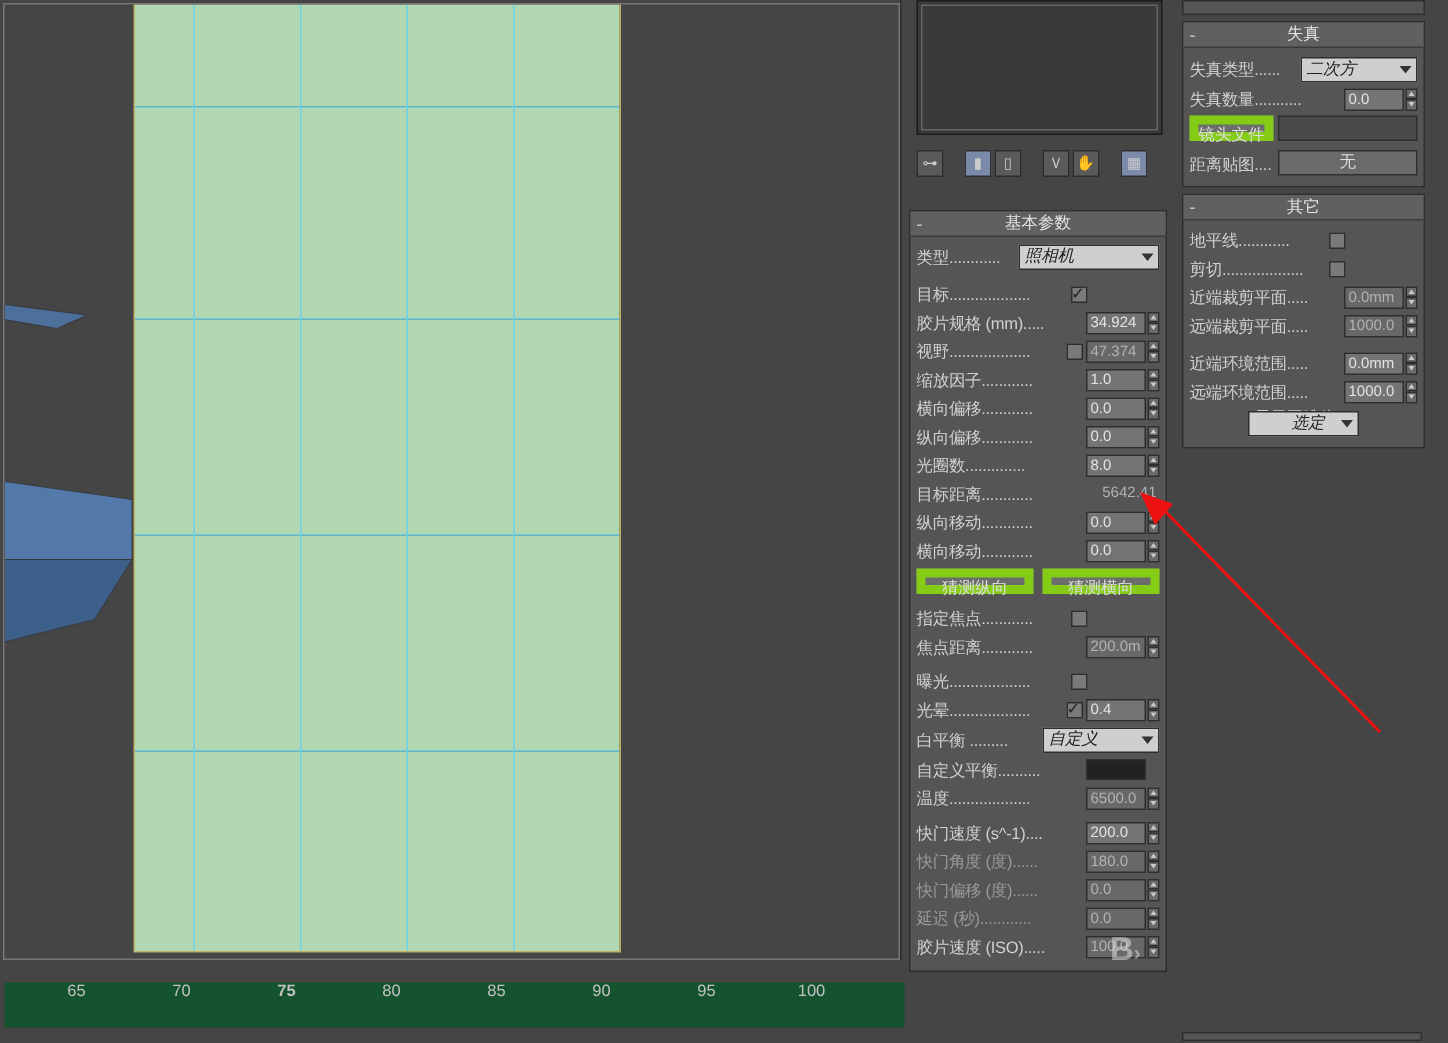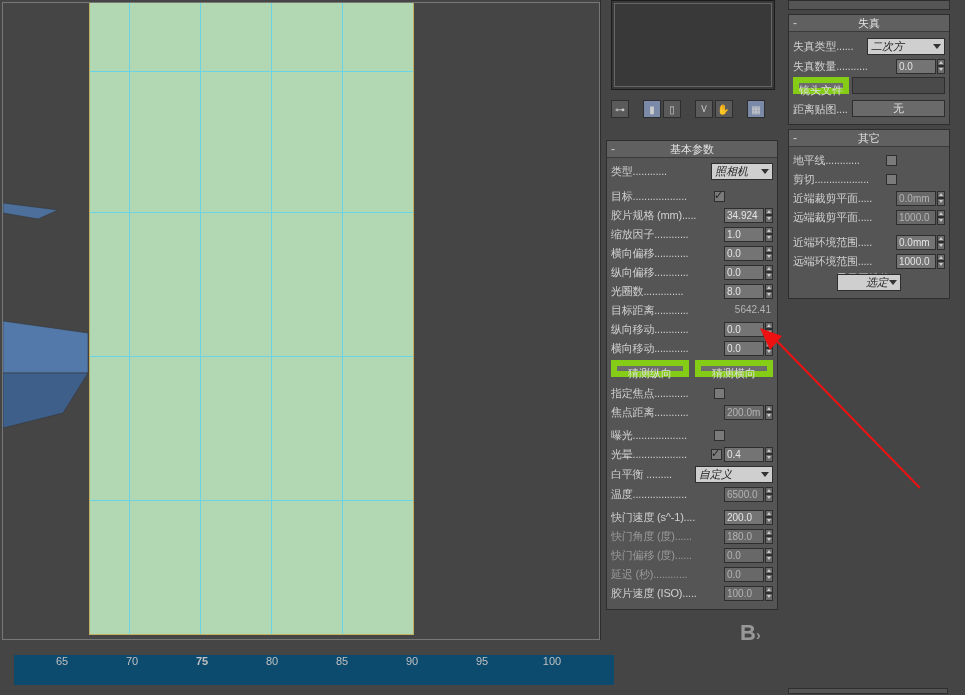--- a/index.html
+++ b/index.html
@@ -44,25 +44,25 @@
     right: 0;
     bottom: 0;
     border: 1px solid #777;
     box-sizing: border-box;
     overflow: hidden;
   }
 
   
   .ruler {
     position: absolute;
-    left: 14px;
+    left: 3px;
     top: 655px;
     width: 600px;
     height: 30px;
-    background: #0c4a6e;
+    background: #14532d;
   }
   .ruler-tick {
     position: absolute;
     top: 0;
     width: 70px;
     text-align: center;
     color: #c0c0c0;
     font-size: 11px;
   }
 
@@ -390,41 +390,50 @@
 <div class="panel-col col-left">
   <div class="rollup">
     <div class="rollup-header">
       <span class="minus">-</span>
       <span>基本参数</span>
     </div>
     <div class="rollup-body">
 
       <div class="param-row">
         <span class="param-label">类型............</span>
-        <span class="sel" style="width:62px;">照相机</span>
+        <span class="sel" style="width:94px;">照相机</span>
       </div>
 
       <div style="height:6px;"></div>
 
       <div class="param-row">
         <span class="param-label">目标...................</span>
         <span class="chk on"></span>
         <span style="width:48px;"></span>
       </div>
 
       <div class="param-row">
         <span class="param-label">胶片规格 (mm).....</span>
         <span class="num-field">34.924</span>
         <span class="spinner">
             <div></div>
             <div></div>
           </span>
       </div>
 
 
+      <div class="param-row">
+        <span class="param-label">视野...................</span>
+        <span class="chk"></span>
+        <span class="num-field muted" style="margin-left:2px;">47.374</span>
+        <span class="spinner">
+            <div></div>
+            <div></div>
+          </span>
+      </div>
 
       <div class="param-row">
         <span class="param-label">缩放因子............</span>
         <span class="num-field">1.0</span>
         <span class="spinner">
             <div></div>
             <div></div>
           </span>
       </div>
 
@@ -516,20 +525,25 @@
             <div></div>
             <div></div>
           </span>
       </div>
 
       <div class="param-row" style="height:20px;">
         <span class="param-label">白平衡 .........</span>
         <span class="sel" style="width:78px;">自定义</span>
       </div>
 
+      <div class="param-row">
+        <span class="param-label">自定义平衡..........</span>
+        <span class="swatch"></span>
+        <span style="width:9px;"></span>
+      </div>
 
       <div class="param-row">
         <span class="param-label">温度...................</span>
         <span class="num-field muted">6500.0</span>
         <span class="spinner">
             <div></div>
             <div></div>
           </span>
       </div>
 
@@ -661,21 +675,21 @@
       <div class="param-row">
         <span class="param-label">远端环境范围.....</span>
         <span class="num-field">1000.0</span>
         <span class="spinner">
             <div></div>
             <div></div>
           </span>
       </div>
       <div class="param-row" style="height:20px;flex-direction:column;">
         <span class="param-label">显示圆锥体 ...</span>
-        <span class="sel" style="width:64px;padding-left:28px;">选定</span>
+        <span class="sel" style="width:74px;padding-left:28px;">选定</span>
       </div>
     </div>
   </div>
 
 </div>
 
 <svg class="arrow" width="170" height="170">
   <line x1="160" y1="160" x2="12" y2="8" stroke="#e11" stroke-width="2"></line>
   <polygon points="0,0 22,8 10,22" fill="#e11"></polygon>
 </svg>

